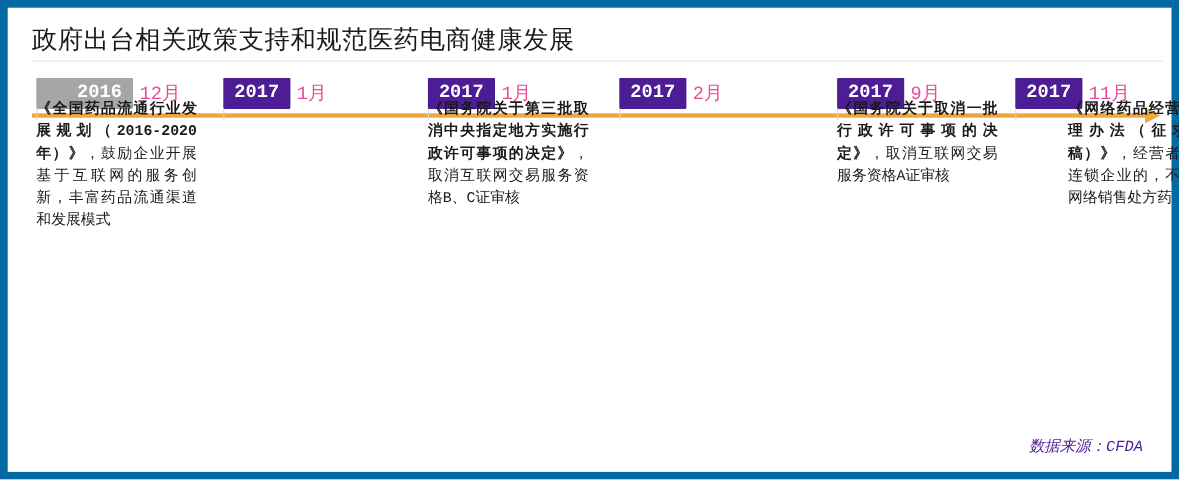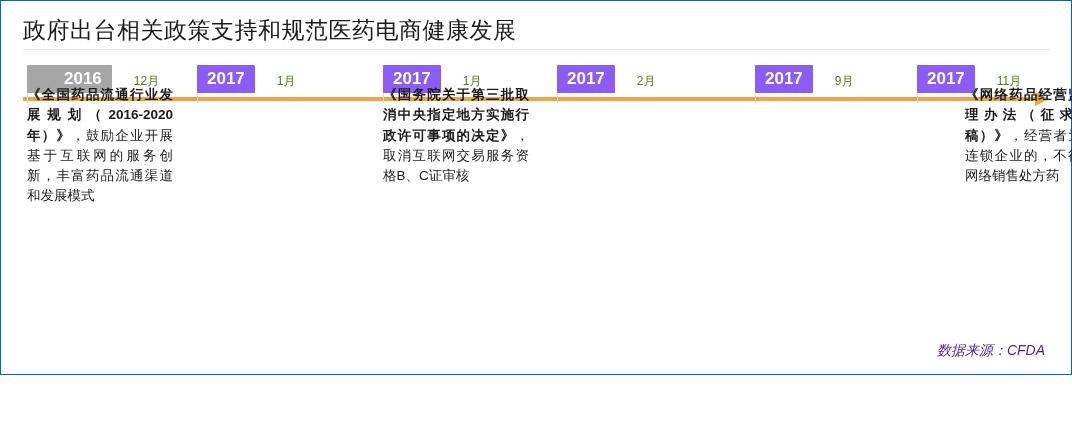--- a/index.html
+++ b/index.html
@@ -10,23 +10,24 @@
     width: 1072px;
     height: 436px;
     background: #ffffff;
     font-family: "Liberation Sans", sans-serif;
     position: relative;
     overflow: hidden;
   }
   .page {
     position: relative;
     width: 1072px;
-    height: 375px;
+    height: 436px;
     box-sizing: border-box;
-    border: 1px solid #0369a1;
+    border: 7px solid #0369a1;
+    font-family: Liberation Mono, monospace;
   }
   .title {
     position: absolute;
     left: 22px;
     top: 14px;
     font-size: 23px;
     color: #1a1a1a;
     font-weight: 500;
     letter-spacing: 0.5px;
     white-space: nowrap;
@@ -78,25 +79,25 @@
   .year-badge {
     display: inline-block;
     color: #ffffff;
     font-size: 17px;
     font-weight: bold;
     padding: 5px 10px 6px 10px;
     line-height: 1;
     border-radius: 1px;
   }
   .year-badge.grey { background: #a6a6a6; padding-left: 37px; }
-  .year-badge.orange { background: #8b5cf6; }
+  .year-badge.orange { background: #4c1d95; }
   .month {
-    font-size: 12px;
-    color: #4d7c0f;
-    margin-left: 22px;
+    font-size: 17px;
+    color: #ec4899;
+    margin-left: 6px;
     padding-bottom: 3px;
     white-space: nowrap;
   }
   .col .tick {
     position: absolute;
     left: 0;
     top: 34px;
     width: 1px;
     height: 10px;
     background: #d9d9d9;
@@ -174,20 +175,23 @@
     <div class="tick"></div>
   </div>
 
   <div class="col" style="left:754px;">
     <div class="yearrow">
       <span class="year-badge orange">2017</span>
       <span class="month">9月</span>
     </div>
     <div class="tick"></div>
   </div>
+  <div class="desc" style="left:754px;">
+    <b>《国务院关于取消一批行政许可事项的决定》</b><span>，取消互联网交易服务资格A证审核</span>
+  </div>
 
   <div class="col" style="left:916px;">
     <div class="yearrow">
       <span class="year-badge orange">2017</span>
       <span class="month">11月</span>
     </div>
     <div class="tick"></div>
   </div>
   <div class="desc" style="left:964px;">
     <b>《网络药品经营监督管理办法（征求意见稿）》</b><span>，经营者为药品连锁企业的，不得通过网络销售处方药</span>

